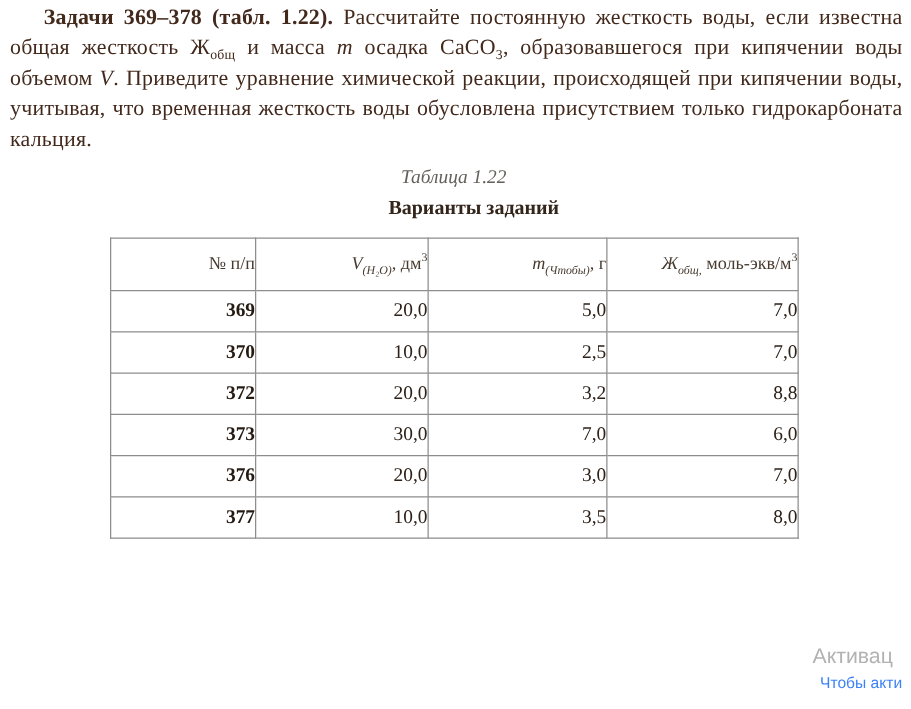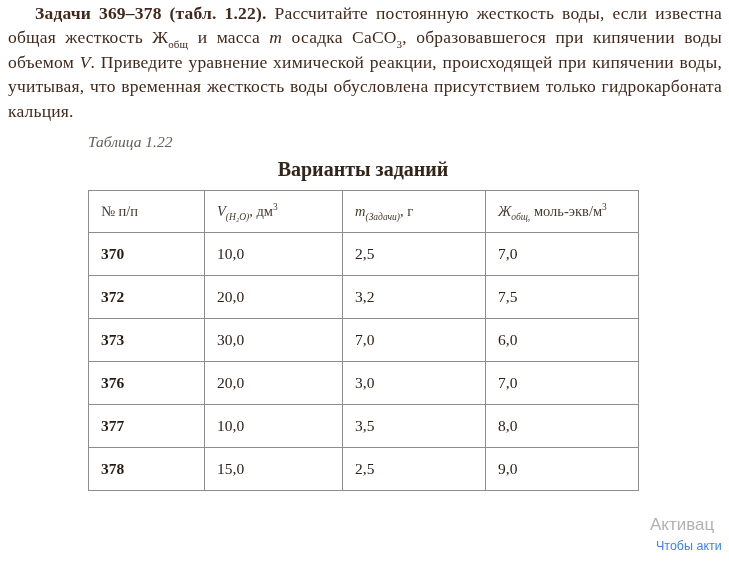--- a/index.html
+++ b/index.html
@@ -13,33 +13,33 @@
     text-align:justify; text-indent:27px;
     font-size:17.5px; line-height:24.4px; color:#42291c;
     letter-spacing:0.2px;
   }
   .para b { font-weight:bold; }
   .para i { font-style:italic; }
   .para sub { font-size:11px; line-height:0; }
   
   .caption {
     position:absolute; top:133px; left:88px; width:550px;
-    text-align:left; font-style:italic; font-size:15.5px; color:#635f5a;
+    text-align:center; font-style:italic; font-size:15.5px; color:#635f5a;
   }
   .table-title {
-    position:absolute; top:158px; left:88px; width:550px;
-    text-align:center; font-weight:bold; font-size:20px; color:#34251b;
+    position:absolute; top:158px; left:104px; width:550px;
+    text-align:center; font-weight:bold; font-size:16px; color:#34251b;
   }
   
   table.variants {
     position:absolute; left:88px; top:190px; width:550px;
     border-collapse:collapse; table-layout:fixed; color:#2e2118;
   }
   table.variants th, table.variants td {
-    border:1.6px solid #8d8d8d; text-align:left; vertical-align:middle; padding:12px;
+    border:1.6px solid #8d8d8d; text-align:right; vertical-align:middle; padding:0;
   }
   table.variants thead tr { height:42px; }
   table.variants tbody tr { height:33px; }
   table.variants th { font-weight:normal; font-size:14.5px; color:#473a2f; }
   table.variants th i { font-style:italic; }
   table.variants th sub { font-size:9.5px; font-style:italic; line-height:0; }
   table.variants th sup { font-size:9.5px; line-height:0; }
   table.variants td { font-size:15.5px; }
   table.variants td.num { font-weight:bold; color:#261b13; }
   
@@ -69,39 +69,45 @@
     <colgroup>
       <col style="width:116px">
         <col style="width:138px">
         <col style="width:143px">
         <col style="width:153px">
     </colgroup>
     <thead>
       <tr>
         <th>№ п/п</th>
         <th><i>V</i><sub>(H₂O)</sub><span>, дм</span><sup>3</sup></th>
-        <th><i>m</i><sub>(Задачи)</sub><span>, г</span></th>
+        <th><i>m</i><sub>(Чтобы)</sub><span>, г</span></th>
         <th><i>Ж</i><sub>общ,</sub><span> моль-экв/м</span><sup>3</sup></th>
       </tr>
     </thead>
     <tbody>
+    <tr>
+      <td class="num">369</td>
+      <td>20,0</td>
+      <td>5,0</td>
+      <td>7,0</td>
+    </tr>
 
     <tr>
       <td class="num">370</td>
       <td>10,0</td>
       <td>2,5</td>
       <td>7,0</td>
     </tr>
 
 
     <tr>
       <td class="num">372</td>
       <td>20,0</td>
       <td>3,2</td>
-      <td>7,5</td>
+      <td>8,8</td>
     </tr>
 
     <tr>
       <td class="num">373</td>
       <td>30,0</td>
       <td>7,0</td>
       <td>6,0</td>
     </tr>
 
 
@@ -113,25 +119,19 @@
       <td>7,0</td>
     </tr>
 
     <tr>
       <td class="num">377</td>
       <td>10,0</td>
       <td>3,5</td>
       <td>8,0</td>
     </tr>
 
-    <tr>
-      <td class="num">378</td>
-      <td>15,0</td>
-      <td>2,5</td>
-      <td>9,0</td>
-    </tr>
   </tbody>
   </table>
 
   <div class="wm1">Активац</div>
   <div class="wm2">Чтобы акти</div>
 
 </div>
 
 </body></html>

